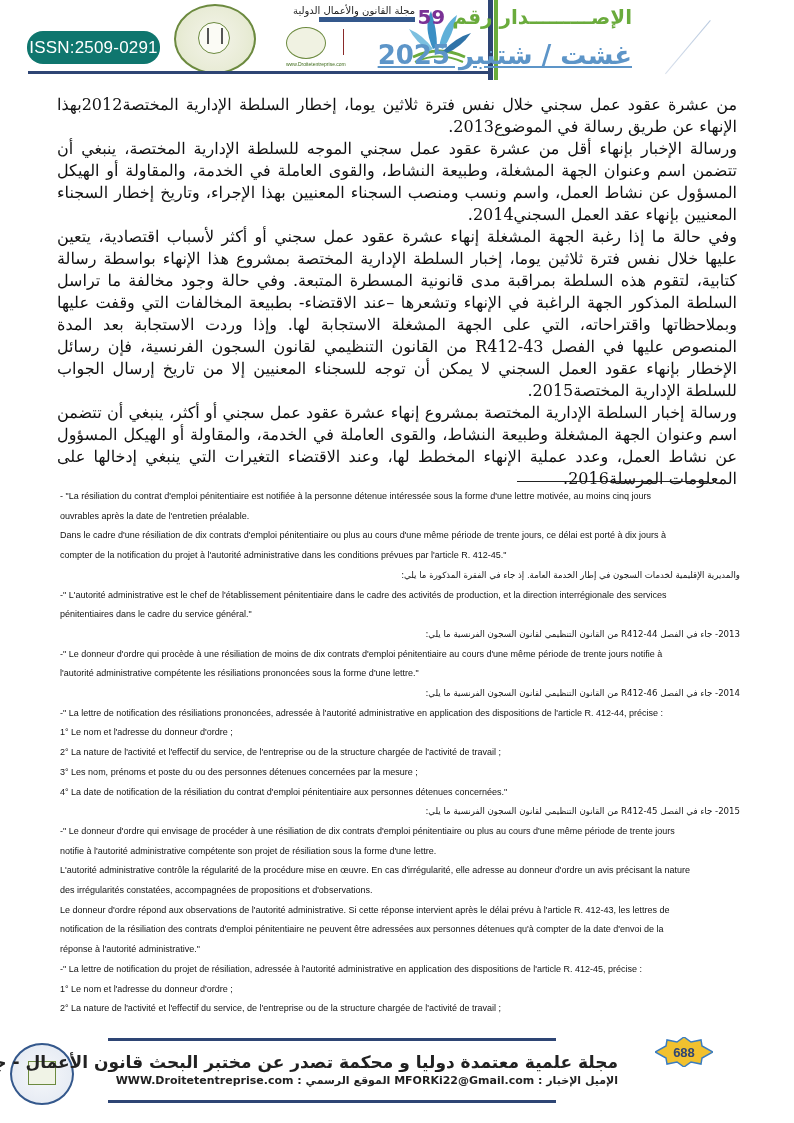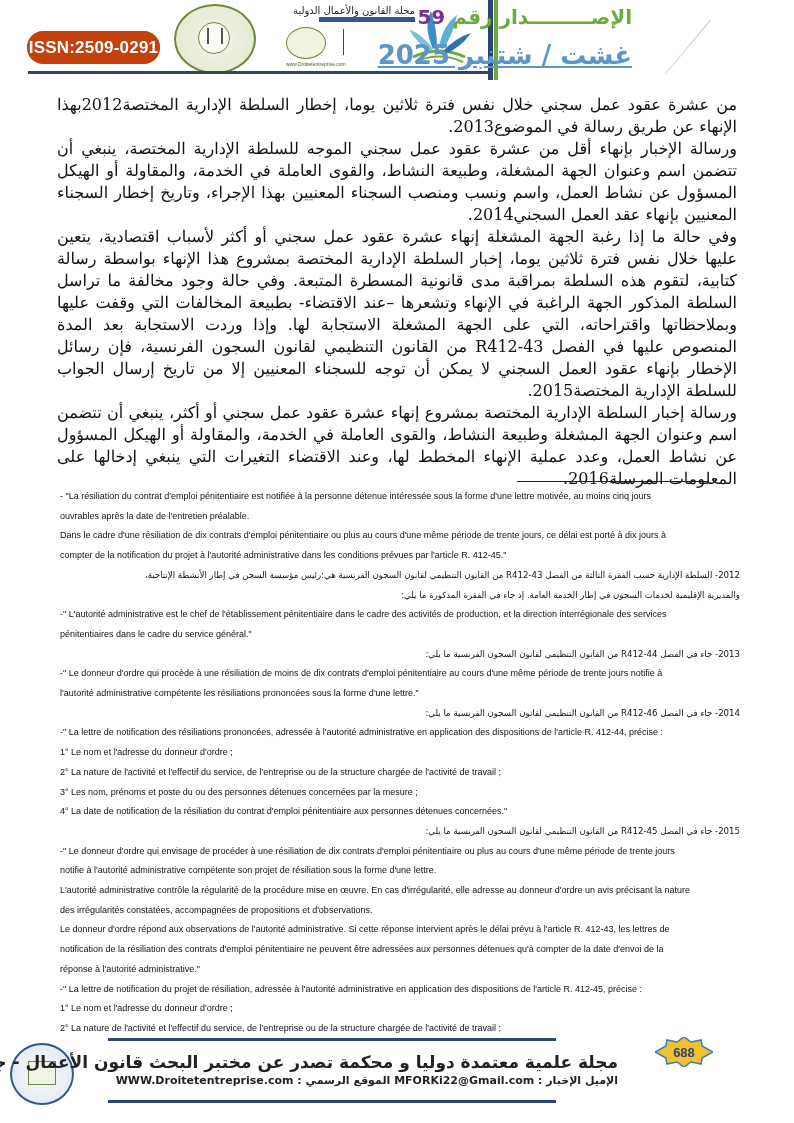--- a/index.html
+++ b/index.html
@@ -1,20 +1,20 @@
 <!DOCTYPE html>
 <html><head>
 <meta charset="utf-8">
 <style>
   html, body { margin: 0; padding: 0; background: #ffffff; }
   body { width: 794px; height: 1123px; position: relative; overflow: hidden; font-family: "DejaVu Sans", sans-serif; color: #111; }
 
   
   .header { position: absolute; left: 0; top: 0; width: 794px; height: 82px; }
-  .issn-badge { position: absolute; left: 27px; top: 31px; width: 133px; height: 33px; border-radius: 16px; background: #c2410c; color: #fff; font-family: "Liberation Sans", sans-serif; font-size: 17px; font-weight: 700; display: flex; align-items: center; justify-content: center; letter-spacing: 0.2px; }
+  .issn-badge { position: absolute; left: 27px; top: 31px; width: 133px; height: 33px; border-radius: 16px; background: #0f766e; color: #fff; font-family: "Liberation Sans", sans-serif; font-size: 17px; font-weight: 400; display: flex; align-items: center; justify-content: center; letter-spacing: 0.2px; }
   .header-rule { position: absolute; left: 28px; top: 71px; width: 460px; height: 3px; background: #2e4574; }
   .lab-seal { position: absolute; left: 174px; top: 4px; width: 78px; height: 66px; border-radius: 50%; border: 2px solid #6c8a3f; background: radial-gradient(circle at 50% 50%, #f4f4ea 0%, #e9ecd7 60%, #dfe6c6 100%); }
   .lab-seal .inner { position: absolute; left: 22px; top: 16px; width: 30px; height: 30px; border-radius: 50%; border: 1px solid #6c8a3f; background: #fbfbf5; }
   .lab-seal .scale { position: absolute; left: 31px; top: 22px; width: 12px; height: 16px; border-left: 2px solid #555; border-right: 2px solid #555; }
   .journal-logo { position: absolute; left: 283px; top: 3px; width: 195px; height: 70px; }
   .journal-logo .jtitle { position: absolute; left: 2px; top: 2px; font-size: 10px; color: #222; direction: rtl; width: 130px; text-align: right; }
   .journal-logo .jband { position: absolute; left: 36px; top: 14px; width: 96px; height: 5px; background: #34588c; }
   .journal-logo .mini-seal { position: absolute; left: 3px; top: 24px; width: 38px; height: 30px; border-radius: 50%; border: 1px solid #6c8a3f; background: #f0f2e2; }
   .journal-logo .uni { position: absolute; left: 60px; top: 26px; width: 60px; height: 26px; border-left: 1px solid #8a2a2a; }
   .journal-logo .url { position: absolute; left: 3px; top: 58px; font-size: 5px; color: #3d6b1a; font-family: "Liberation Sans", sans-serif; }
@@ -92,21 +92,20 @@
   <p>ورسالة إخبار السلطة الإدارية المختصة بمشروع إنهاء عشرة عقود عمل سجني أو أكثر، ينبغي أن تتضمن اسم وعنوان الجهة المشغلة وطبيعة النشاط، والقوى العاملة في الخدمة، والمقاولة أو الهيكل المسؤول عن نشاط العمل، وعدد عملية الإنهاء المخطط لها، وعند الاقتضاء التغيرات التي ينبغي إدخالها على المعلومات المرسلة2016.</p>
 </div>
 
 <div class="fn-rule"></div>
 
 <div class="footnotes">
   <div class="fr">- "La résiliation du contrat d'emploi pénitentiaire est notifiée à la personne détenue intéressée sous la forme d'une lettre motivée, au moins cinq jours</div>
   <div class="fr">ouvrables après la date de l'entretien préalable.</div>
   <div class="fr">Dans le cadre d'une résiliation de dix contrats d'emploi pénitentiaire ou plus au cours d'une même période de trente jours, ce délai est porté à dix jours à</div>
   <div class="fr">compter de la notification du projet à l'autorité administrative dans les conditions prévues par l'article R. 412-45."</div>
-  <div class="ar">2012- السلطة الإدارية حسب الفقرة الثالثة من الفصل R412-43 من القانون التنظيمي لقانون السجون الفرنسية هي:رئيس مؤسسة السجن في إطار الأنشطة الإنتاجية،</div>
   <div class="ar">والمديرية الإقليمية لخدمات السجون في إطار الخدمة العامة. إذ جاء في الفقرة المذكورة ما يلي:</div>
   <div class="fr">-" L'autorité administrative est le chef de l'établissement pénitentiaire dans le cadre des activités de production, et la direction interrégionale des services</div>
   <div class="fr">pénitentiaires dans le cadre du service général."</div>
   <div class="ar">2013- جاء في الفصل R412-44 من القانون التنظيمي لقانون السجون الفرنسية ما يلي:</div>
   <div class="fr">-" Le donneur d'ordre qui procède à une résiliation de moins de dix contrats d'emploi pénitentiaire au cours d'une même période de trente jours notifie à</div>
   <div class="fr">l'autorité administrative compétente les résiliations prononcées sous la forme d'une lettre."</div>
   <div class="ar">2014- جاء في الفصل R412-46 من القانون التنظيمي لقانون السجون الفرنسية ما يلي:</div>
   <div class="fr">-" La lettre de notification des résiliations prononcées, adressée à l'autorité administrative en application des dispositions de l'article R. 412-44, précise :</div>
   <div class="fr">1° Le nom et l'adresse du donneur d'ordre ;</div>
   <div class="fr">2° La nature de l'activité et l'effectif du service, de l'entreprise ou de la structure chargée de l'activité de travail ;</div>

